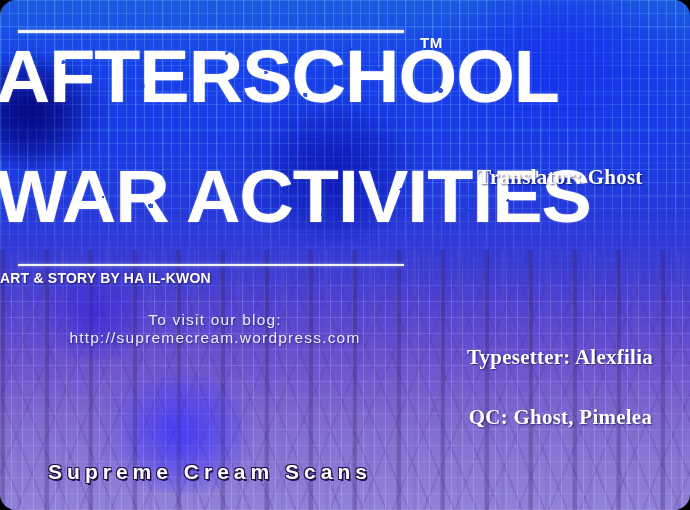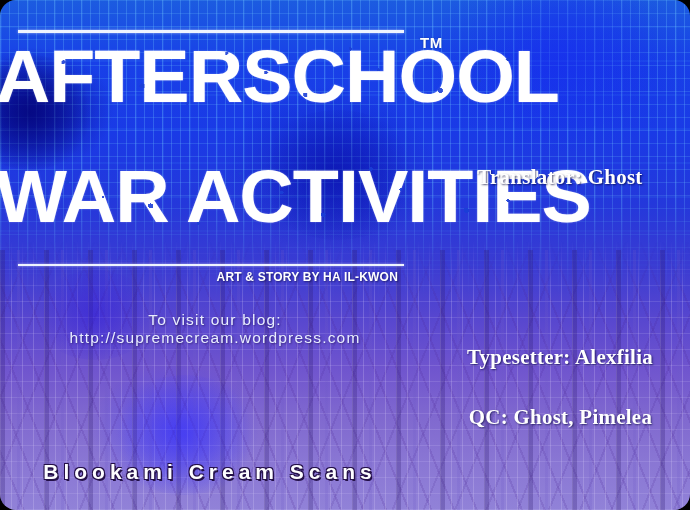--- a/index.html
+++ b/index.html
@@ -85,22 +85,22 @@
     mix-blend-mode:normal;
   }
   #tm-mark{
     position:absolute;left:388px;top:34px;color:#ffffff;
     font-size:15px;font-weight:bold;letter-spacing:.5px;
     text-shadow:0 0 2px rgba(0,0,0,.35);
     margin-left:32px;
   }
   
   #byline{
-    position:absolute;left:0;top:270px;width:398px;text-align:right;
-    color:#fff;font-weight:bold;font-size:12px;letter-spacing:.2px;
+    position:absolute;left:0;top:270px;width:460px;text-align:left;
+    color:#fff;font-weight:bold;font-size:14px;letter-spacing:.2px;
     text-shadow:1px 1px 2px rgba(0,0,40,.55);
   }
   #blog-url{
     position:absolute;left:0;top:311px;width:430px;text-align:center;
     color:#e9eeff;font-size:15.5px;letter-spacing:1.2px;
     text-shadow:1px 1px 2px rgba(20,0,60,.5);
   }
   
   #scs-logo{
     position:absolute;left:8px;top:330px;width:410px;height:130px;
@@ -159,21 +159,21 @@
     <span class="grunge">AFTERSCHOOL</span>
   </div>
   <div class="title-line" id="title-2">
     <span class="grunge">WAR ACTIVITIES</span>
   </div>
   <div id="tm-mark">TM</div>
 
   <div id="byline">ART &amp; STORY BY HA IL-KWON</div>
   <div id="blog-url">To visit our blog: http://supremecream.wordpress.com</div>
 
-  <div id="scs-tagline">Blookami Cream Scans</div>
+  <div id="scs-tagline">Supreme Cream Scans</div>
 
   <div id="credits">
 
     <div class="credit-row" style="top:164px;text-align:center;">
       <span class="inner">Translator: Ghost</span>
     </div>
     <div class="credit-row" style="top:344px;">
       <span class="inner">Typesetter: Alexfilia</span>
     </div>
     <div class="credit-row" style="top:404px;">

